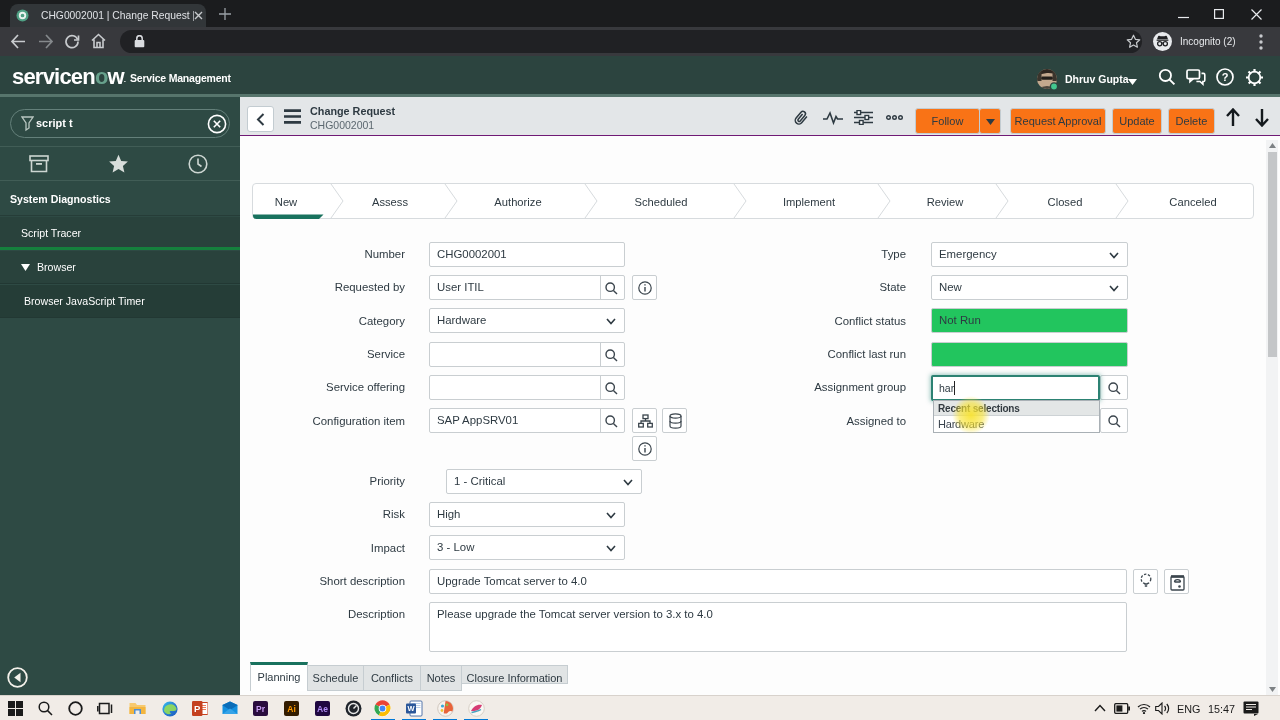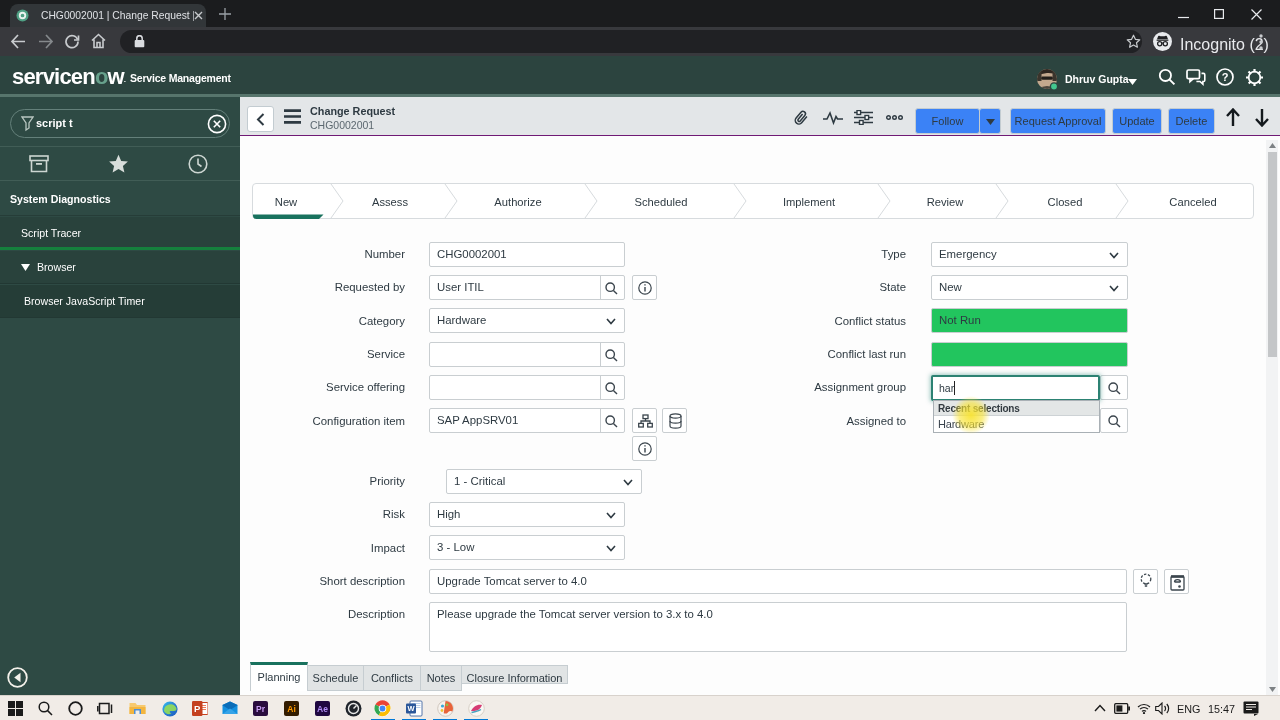--- a/index.html
+++ b/index.html
@@ -24,21 +24,21 @@
   #snuser { position:absolute; left:1065px; top:17px; font-size:10.5px; font-weight:bold; color:#fff; }
   
   #sidebar { position:absolute; left:0; top:97px; width:240px; height:598px; background:#2e4a44; }
   #navsearch { position:absolute; left:10px; top:12px; width:220px; height:29px; border:1px solid #64807a; border-radius:15px; }
   #navsearch span { position:absolute; left:25px; top:7px; color:#fff; font-size:11px; font-weight:bold; }
   #iconrow { position:absolute; left:0; top:49px; width:240px; height:35px; border-top:1px solid #415d56; border-bottom:1px solid #415d56; }
   .navitem { position:absolute; left:0; width:240px; color:#fff; font-size:10.6px; }
   
   #main { position:absolute; left:240px; top:97px; width:1040px; height:598px; background:#fdfdfd; }
   #formheader { position:absolute; left:0; top:0; width:1040px; height:39px; background:#e3e6e8; border-bottom:1px solid #701a75; }
-  .btn { position:absolute; top:11px; height:26px; background:#3b82f6; border:1px solid #c3ccd1; border-radius:3px; font-size:11px; color:#2e3a42; text-align:center; white-space:nowrap; }
+  .btn { position:absolute; top:11px; height:26px; background:#f97316; border:1px solid #c3ccd1; border-radius:3px; font-size:11px; color:#2e3a42; text-align:center; white-space:nowrap; }
   
   .lbl { position:absolute; font-size:11.4px; color:#2e3a42; text-align:right; line-height:16px; }
   .inp { position:absolute; background:#fff; border:1px solid #c9ced1; border-radius:2px; font-size:11.4px; color:#2e3a42; }
   .ro  { background:#22c55e; }
   .sbtn { position:absolute; background:#fff; border:1px solid #c9ced1; border-radius:2px; }
   
   .tab2 { position:absolute; background:#e1e4e5; border:1px solid #c6cdd1; font-size:11px; white-space:nowrap; overflow:hidden; color:#2e3a42; text-align:center; }
   
   #taskbar { position:absolute; left:0; top:695px; width:1280px; height:25px; background:#f1ece7; border-top:1px solid #d8d2cc; }
 </style>
@@ -93,21 +93,21 @@
         </svg>
     </div>
     <svg class="abs" style="left:1153px;top:5px" width="19" height="19" viewBox="0 0 19 19">
         <circle cx="9.5" cy="9.5" r="9.5" fill="#e8eaed"></circle>
         <path d="M4 7.2 l1 -2.8 a1 1 0 0 1 1.2 -0.6 l1.4 0.5 h3.8 l1.4 -0.5 a1 1 0 0 1 1.2 0.6 l1 2.8 Z" fill="#202124"></path>
         <rect x="3.6" y="7.6" width="11.8" height="1.2" fill="#202124"></rect>
         <circle cx="6.7" cy="11.7" r="2.1" fill="none" stroke="#202124" stroke-width="1.3"></circle>
         <circle cx="12.3" cy="11.7" r="2.1" fill="none" stroke="#202124" stroke-width="1.3"></circle>
         <path d="M8.8 11.2 a1.2 1.2 0 0 1 1.4 0" stroke="#202124" stroke-width="1.1" fill="none"></path>
       </svg>
-    <span class="abs" style="left:1180px;top:9px;font-size:16px;color:#e8eaed">Incognito (2)</span>
+    <span class="abs" style="left:1180px;top:9px;font-size:10px;color:#e8eaed">Incognito (2)</span>
     <svg class="abs" style="left:1259px;top:7px" width="4" height="16" viewBox="0 0 4 16">
         <circle cx="2" cy="2" r="1.7" fill="#c8cbce"></circle>
         <circle cx="2" cy="8" r="1.7" fill="#c8cbce"></circle>
         <circle cx="2" cy="14" r="1.7" fill="#c8cbce"></circle>
       </svg>
   </div>
   <div id="snheader">
     <div id="snlogo">servicen<span style="color:#67a18c">o</span>w<span style="font-size:8px;vertical-align:2px">.</span></div>
     <div id="snsub">Service Management</div>
     <svg class="abs" style="left:1037px;top:13px" width="22" height="22" viewBox="0 0 22 22">

